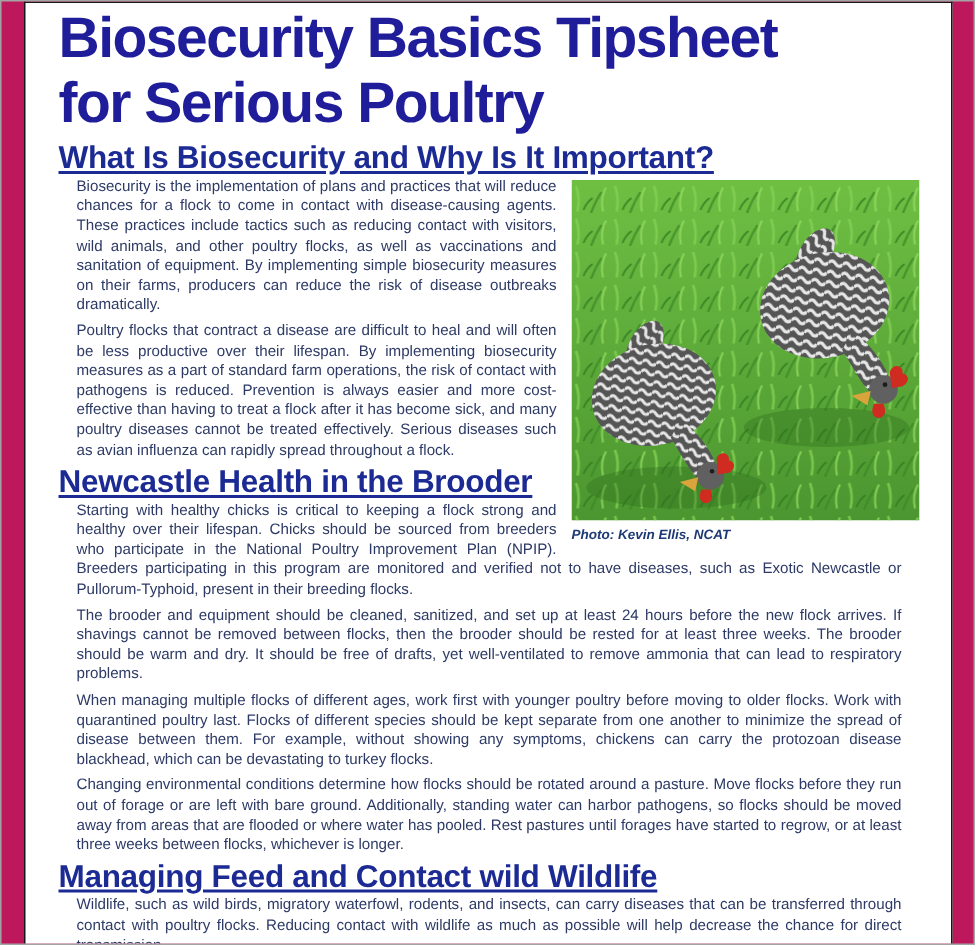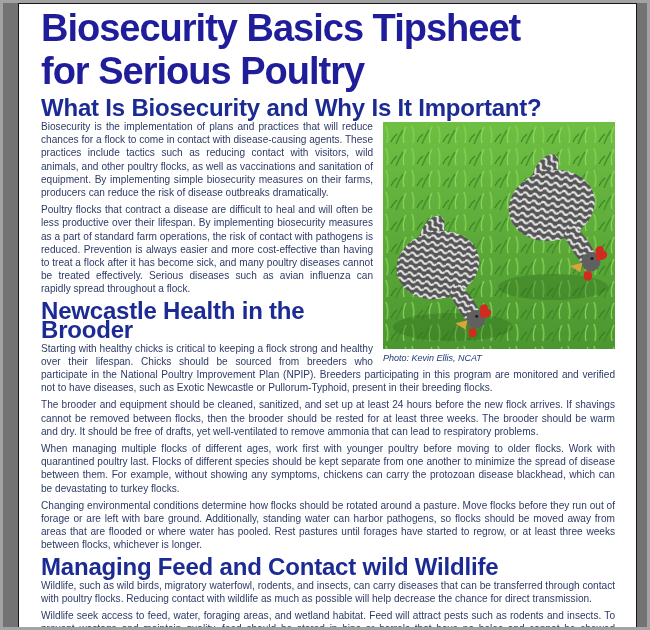--- a/index.html
+++ b/index.html
@@ -1,47 +1,47 @@
 <!DOCTYPE html>
 <html lang="en"><head>
 <meta charset="utf-8">
 <style>
   * { margin:0; padding:0; box-sizing:border-box; }
   body { background:#e9e9e9; font-family:"Liberation Sans", sans-serif; }
 
   .canvas {
     position:relative; width:650px; height:630px;
-    background:#737373; border:3px solid #a3a3a3; overflow:hidden;
+    background:#be185d; border:1px solid #a3a3a3; overflow:hidden;
   }
   .page {
     position:absolute; left:15px; top:0; width:619px; height:632px;
     background:#ffffff; border:1px solid #161616; border-bottom:none;
     padding:3px 21px 0 22px; overflow:hidden;
   }
 
   h1.doc-title {
     font-size:38px; line-height:43px; letter-spacing:-1px;
     font-weight:bold; color:#201d9a; margin:0 0 2px;
   }
   h2.sec-head {
-    font-size:24px; line-height:19px; letter-spacing:-0.2px;
-    font-weight:bold; color:#1c2a94; margin:5px 0 3px;
+    font-size:21px; line-height:19px; letter-spacing:-0.2px;
+    font-weight:bold; color:#1c2a94; margin:5px 0 3px;text-decoration:underline;
   }
   p.body-par {
     font-size:10.1px; line-height:13.2px; color:#2d3a66;
-    text-align:justify; margin:0 0 4px;
+    text-align:justify; margin:0 12px 4px;
     hyphens:auto; -webkit-hyphens:auto;
   }
 
   figure.photo {
     float:right; width:232px; margin:2px 0 4px 10px;
   }
   figure.photo svg { display:block; }
   figure.photo figcaption {
-    font-size:9px; font-weight:normal; font-style:italic;
+    font-size:9px; font-weight:bold; font-style:italic;
     color:#1d3a75; margin-top:4px; line-height:11px;
   }
 </style>
 </head>
 <body>
 
 <div class="canvas">
   <div class="page">
 
     <h1 class="doc-title"><span>Biosecurity Basics Tipsheet</span><br><span>for Serious Poultry</span></h1>

